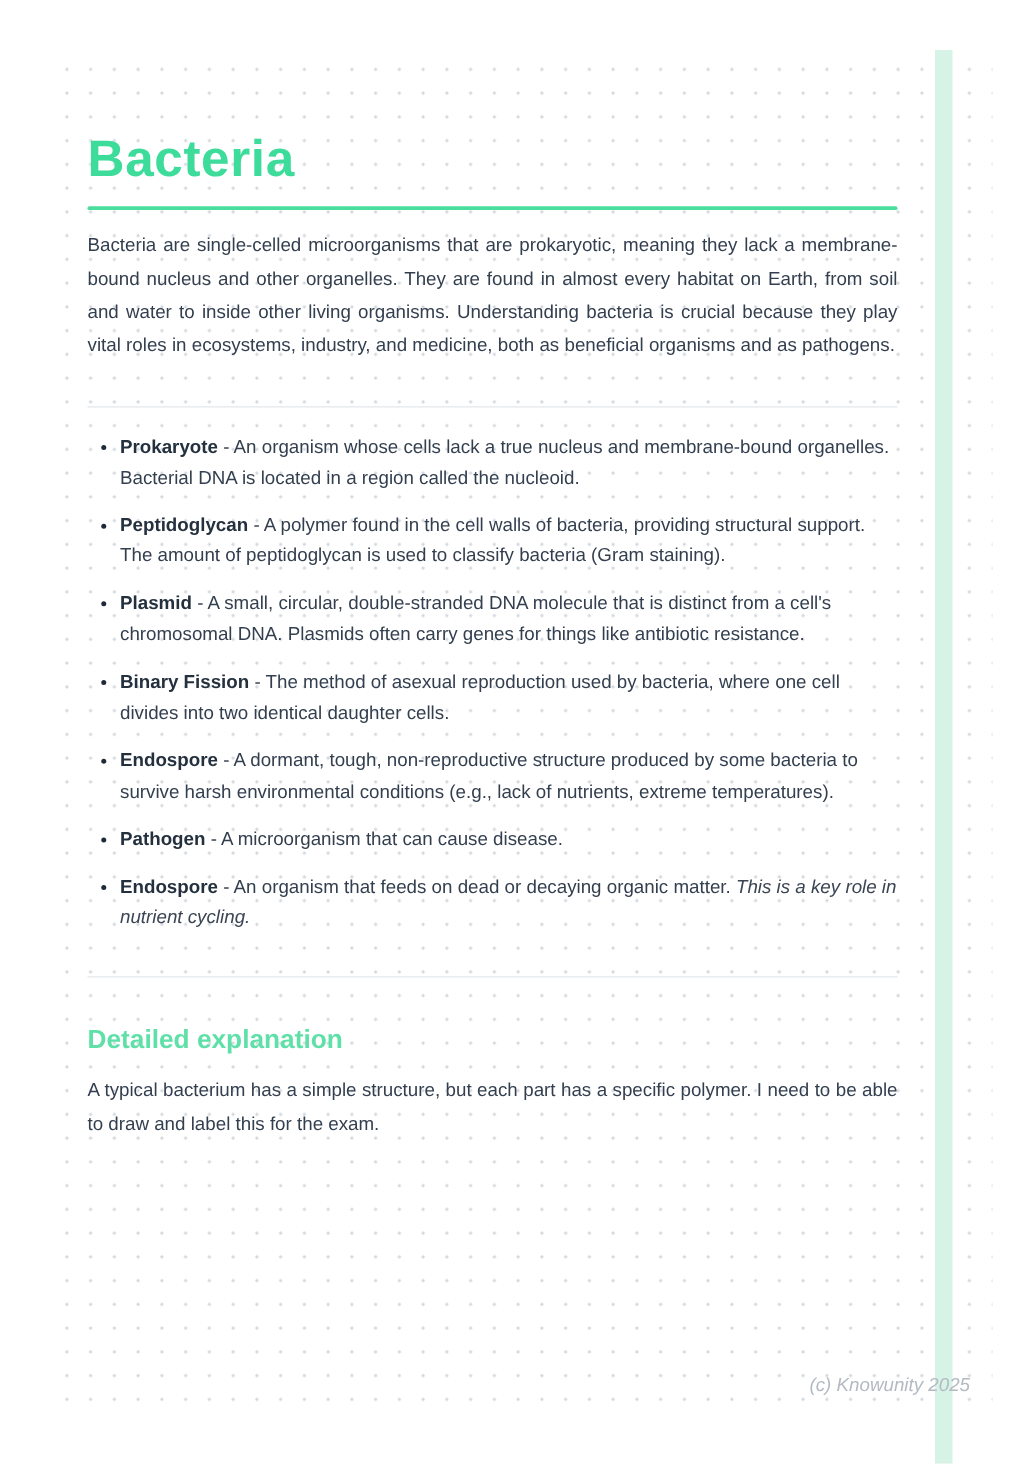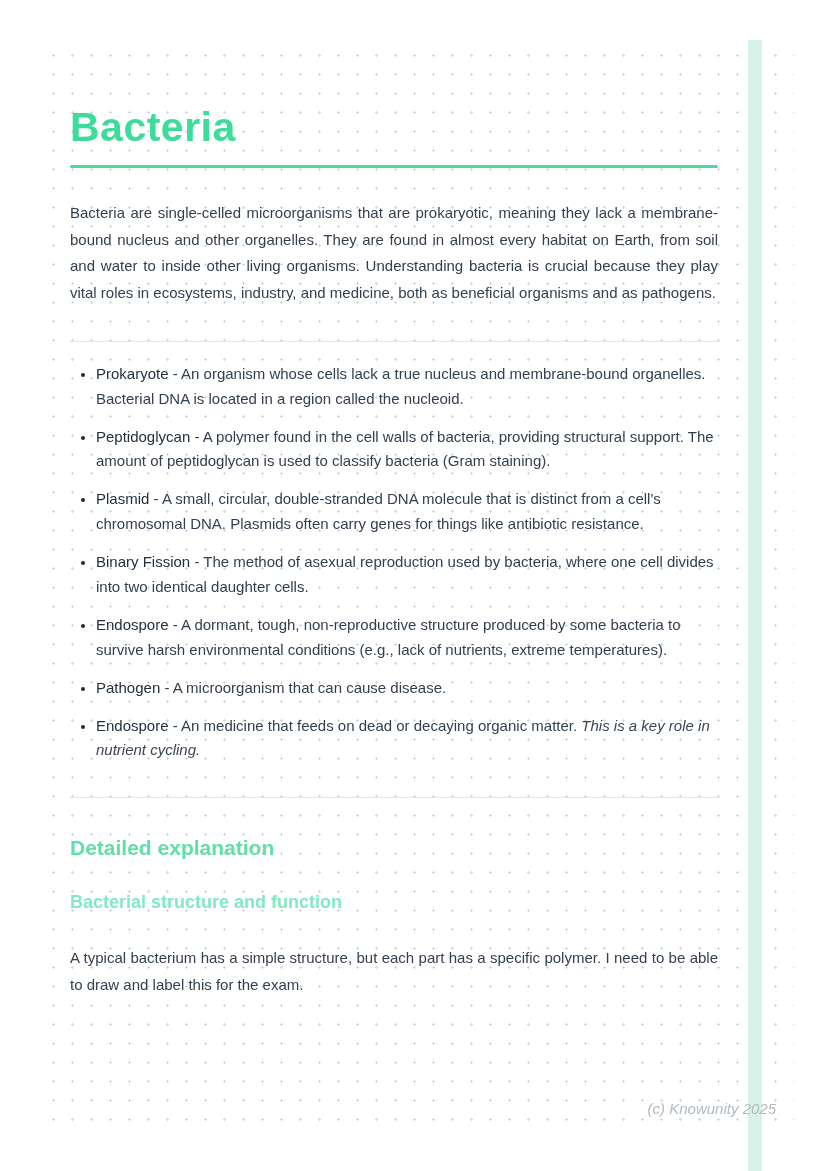--- a/index.html
+++ b/index.html
@@ -50,21 +50,21 @@
     font-weight: 700;
     color: #5ee0a8;
   }
   .sub-heading {
     margin-top: 32px;
     font-size: 18px;
     font-weight: 700;
     color: #84e8c2;
   }
   .body-text {
-    margin-top: 32px;
+    margin-top: 16px;
     font-size: 15px;
     line-height: 1.78;
     text-align: justify;
     color: #333f4f;
   }
   .divider {
     margin-top: 34px;
     border: none;
     border-top: 1px solid #e4e8ec;
     height: 0;
@@ -74,21 +74,21 @@
     padding-left: 26px;
     list-style: disc;
   }
   .definitions-list li {
     margin-bottom: 13px;
     font-size: 15px;
     line-height: 1.66;
     color: #333f4f;
   }
   .definitions-list li::marker { color: #1f2937; font-size: 14px; }
-  .term { font-weight: 400; color: #24303e; }
+  .term { font-weight: 700; color: #24303e; }
   .note { font-style: italic; color: #3b4553; }
   .watermark {
     position: absolute;
     right: 52px;
     bottom: 54px;
     font-size: 15px;
     color: #b3bac2;
     z-index: 3;
     font-style: italic;
   }
@@ -138,27 +138,26 @@
       <span>A dormant, tough, non-reproductive structure produced by some bacteria to survive harsh environmental conditions (e.g., lack of nutrients, extreme temperatures).</span>
     </li>
     <li>
       <span class="term">Pathogen</span>
       <span class="dash">-</span>
       <span>A microorganism that can cause disease.</span>
     </li>
     <li>
       <span class="term">Endospore</span>
       <span class="dash">-</span>
-      <span>An medicine that feeds on dead or decaying organic matter.</span>
+      <span>An organism that feeds on dead or decaying organic matter.</span>
       <em class="note">This is a key role in nutrient cycling.</em>
     </li>
   </ul>
 
   <hr class="divider">
 
   <h2 class="section-heading">Detailed explanation</h2>
 
-  <h3 class="sub-heading">Bacterial structure and function</h3>
   <p class="body-text">A typical bacterium has a simple structure, but each part has a specific polymer. I need to be able to draw and label this for the exam.</p>
 
 </div>
 
 <div class="watermark">(c) Knowunity 2025</div>
 
 </body></html>

